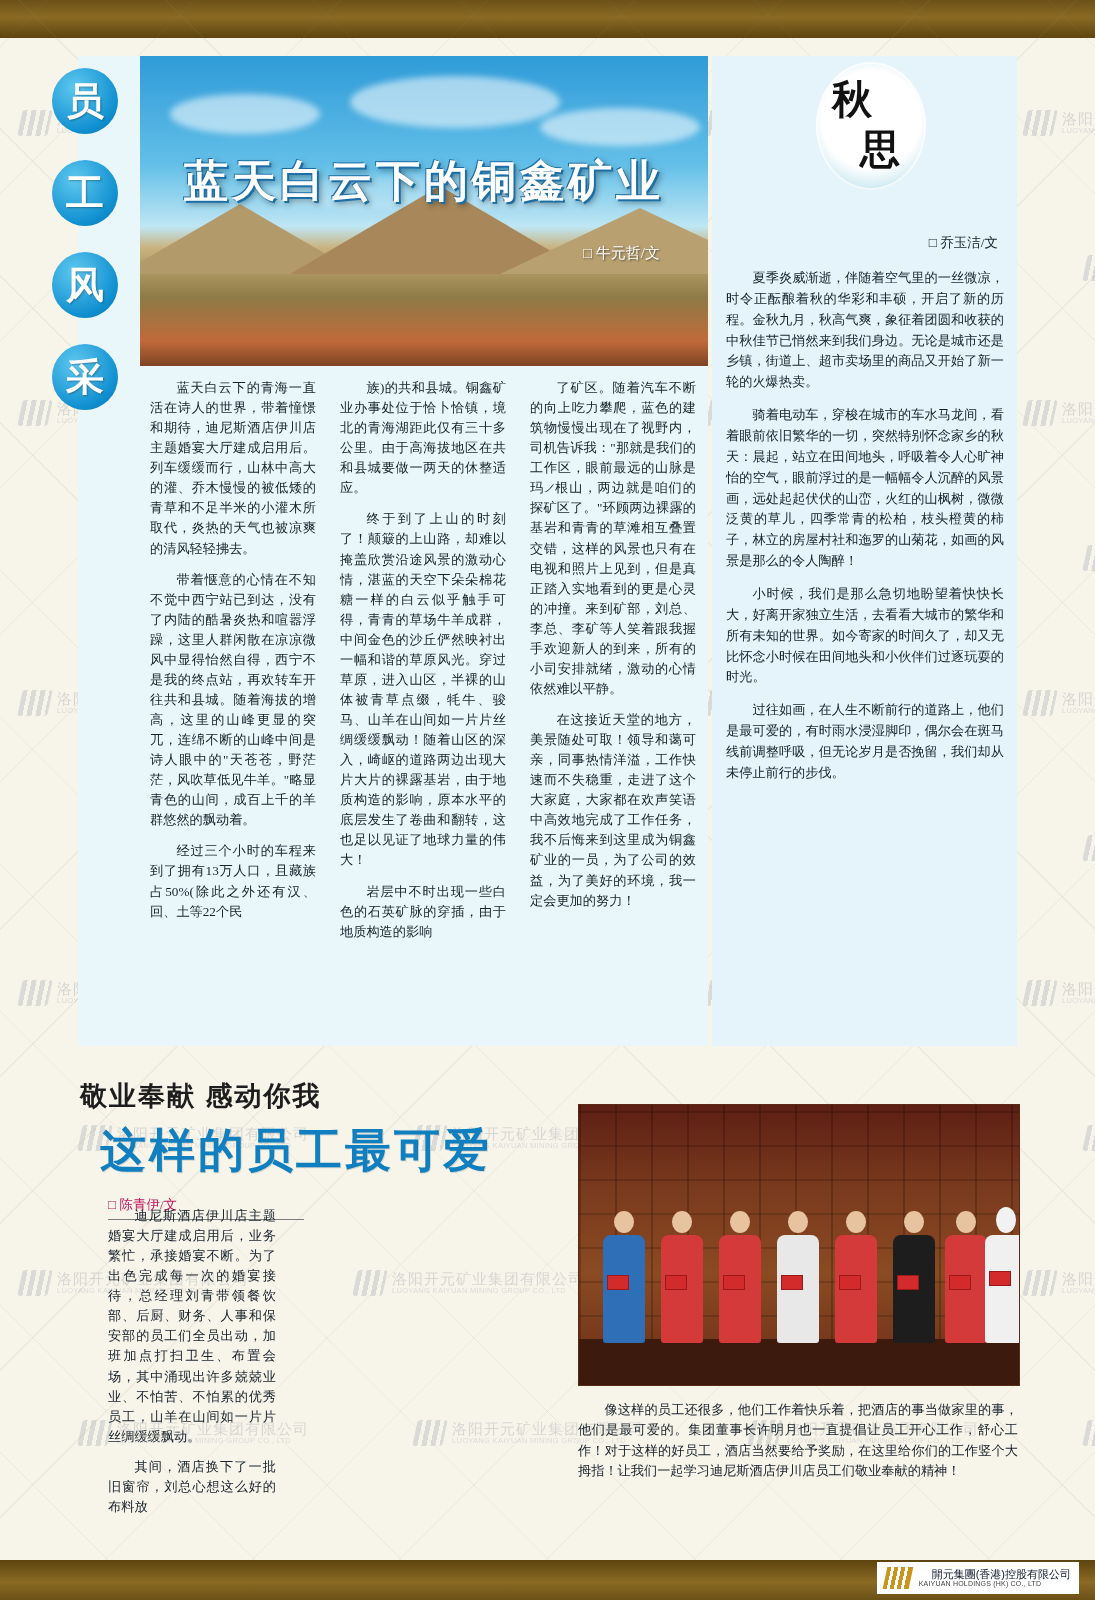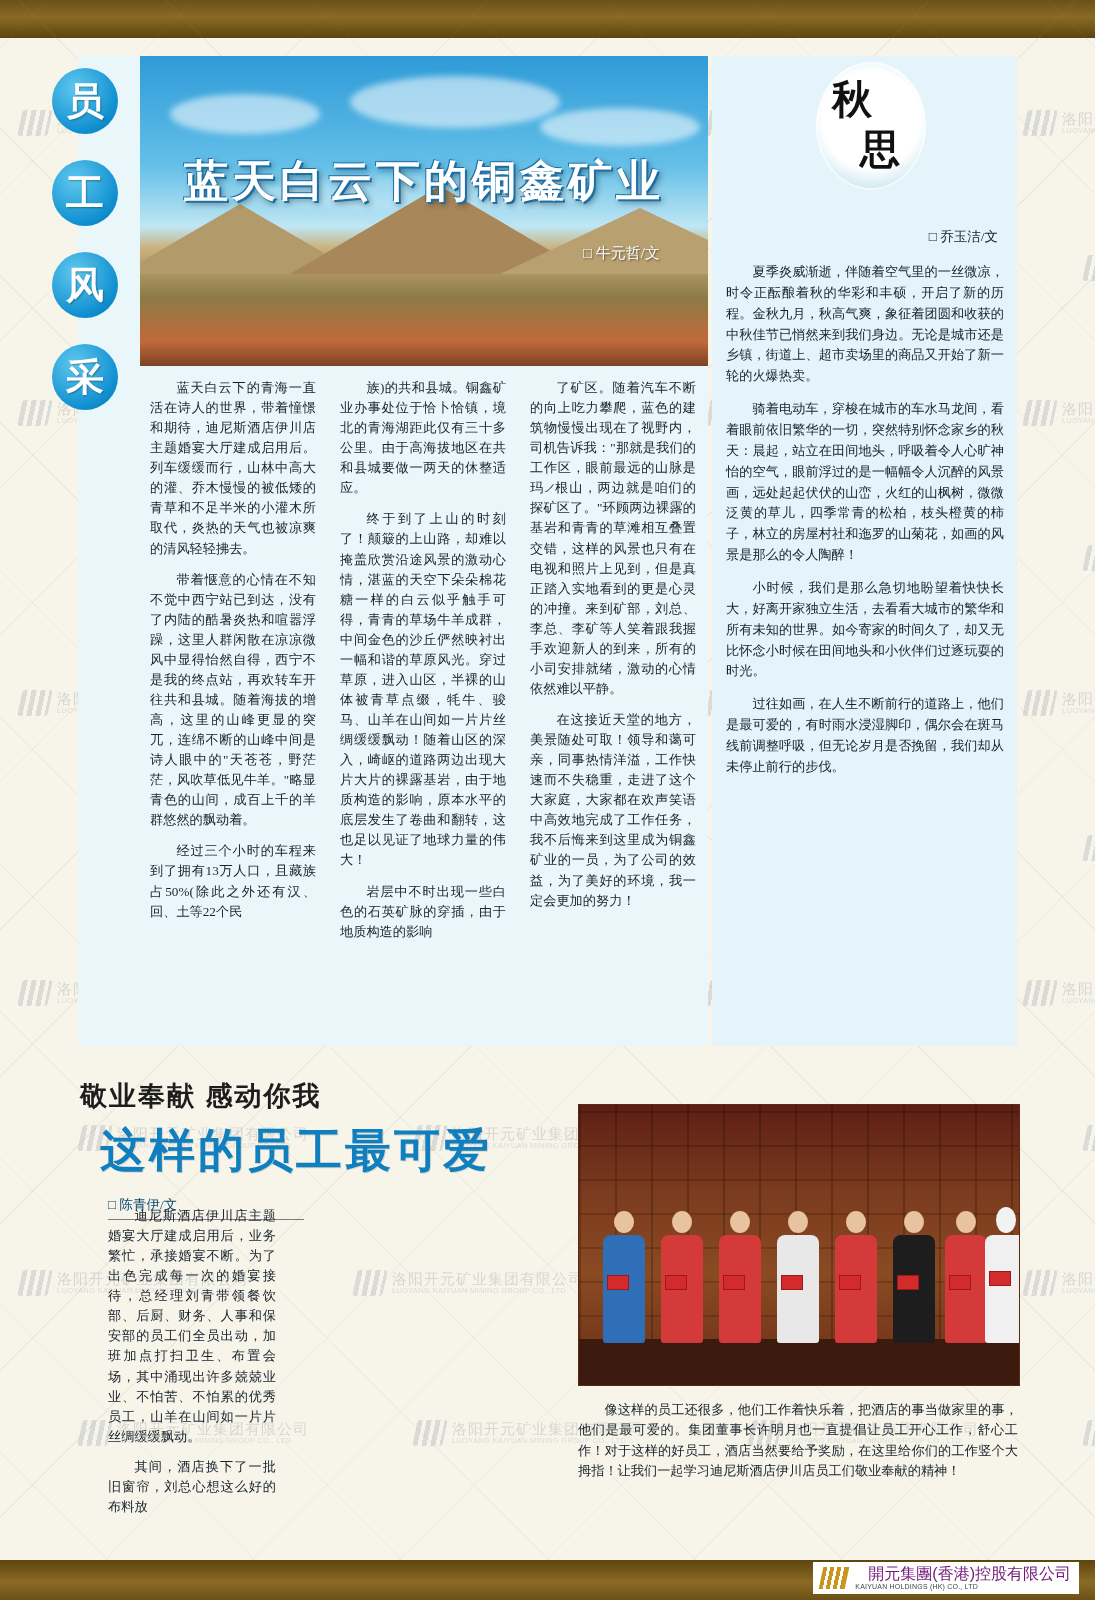--- a/index.html
+++ b/index.html
@@ -93,21 +93,21 @@
     position:absolute;left:150px;top:378px;width:548px;height:655px;
     display:flex;gap:24px;
   }
   .col{width:166px;}
   .col p{
     margin:0 0 11px 0;text-align:justify;
     font-size:13.2px;line-height:1.52;color:#17222b;
     text-indent:2em;
   }
   .right-col{
-    position:absolute;left:726px;top:262px;width:278px;height:780px;
+    position:absolute;left:726px;top:268px;width:278px;height:780px;
   }
   .right-col p{
     margin:0 0 12px 0;text-align:justify;font-size:13.2px;line-height:1.58;color:#17222b;text-indent:2em;
   }
   .qiu-badge{
     position:absolute;left:816px;top:62px;width:110px;height:128px;
     border-radius:50%;
     background:radial-gradient(circle at 50% 45%,#ffffff 55%,#cfe9f2 78%,#bcd9e6 100%);
     box-shadow:0 0 0 2px rgba(255,255,255,.7) inset;
   }
@@ -121,21 +121,21 @@
   }
   .b-kicker{
     font-size:27px;font-weight:bold;color:#1d1d1d;letter-spacing:2px;
     font-family:"Liberation Sans",sans-serif;margin:0 0 6px 2px;
   }
   .b-title{
     font-size:46px;font-weight:bold;color:#0f7fc0;letter-spacing:3px;
     font-family:"Liberation Sans",sans-serif;margin:0 0 14px 22px;
     text-shadow:1px 1px 0 rgba(0,0,0,.12);
   }
-  .b-by{font-size:13.5px;color:#0c4a6e;margin:4px 0 4px 30px;}
+  .b-by{font-size:13.5px;color:#be185d;margin:4px 0 4px 30px;}
   .b-rule{width:196px;height:1px;background:#7d7d7d;margin:5px 0 12px 30px;}
   .b-cols{position:absolute;left:30px;top:128px;width:470px;display:flex;gap:22px;}
   .b-col{width:168px;}
   .b-col p{margin:0 0 10px 0;text-align:justify;font-size:13.2px;line-height:1.52;color:#17222b;text-indent:2em;}
   .photo{
     position:absolute;left:500px;top:26px;width:440px;height:280px;
     background:linear-gradient(180deg,#5d1f14 0%,#7a3a1e 30%,#8a4a22 60%,#6b2e18 100%);
     border:1px solid #5a2a16;overflow:hidden;
   }
   .photo .wallgrid{
@@ -157,21 +157,21 @@
   
   .foot-logo{
     position:absolute;right:16px;bottom:6px;height:28px;display:flex;align-items:center;gap:8px;
     background:#fff;padding:2px 8px;
   }
   .foot-logo .mark{
     width:26px;height:22px;
     background:linear-gradient(90deg,#c8961f 0 4px,transparent 4px 7px,#c8961f 7px 11px,transparent 11px 14px,#c8961f 14px 18px,transparent 18px 21px,#c8961f 21px 26px);
     transform:skewX(-12deg);
   }
-  .foot-logo .l1{font-size:16px;color:#701a75;font-family:"Liberation Sans",sans-serif;line-height:1.05;margin-left:13px;}
+  .foot-logo .l1{font-size:11px;color:#0f172a;font-family:"Liberation Sans",sans-serif;line-height:1.05;margin-left:13px;}
   .foot-logo .l2{font-size:7px;color:#444;font-family:"Liberation Sans",sans-serif;letter-spacing:.2px;}
 </style>
 </head>
 <body>
 
 <div class="page">
   <div class="topbar"></div>
   <div class="paper"></div>
   <div class="lattice"></div>
 

